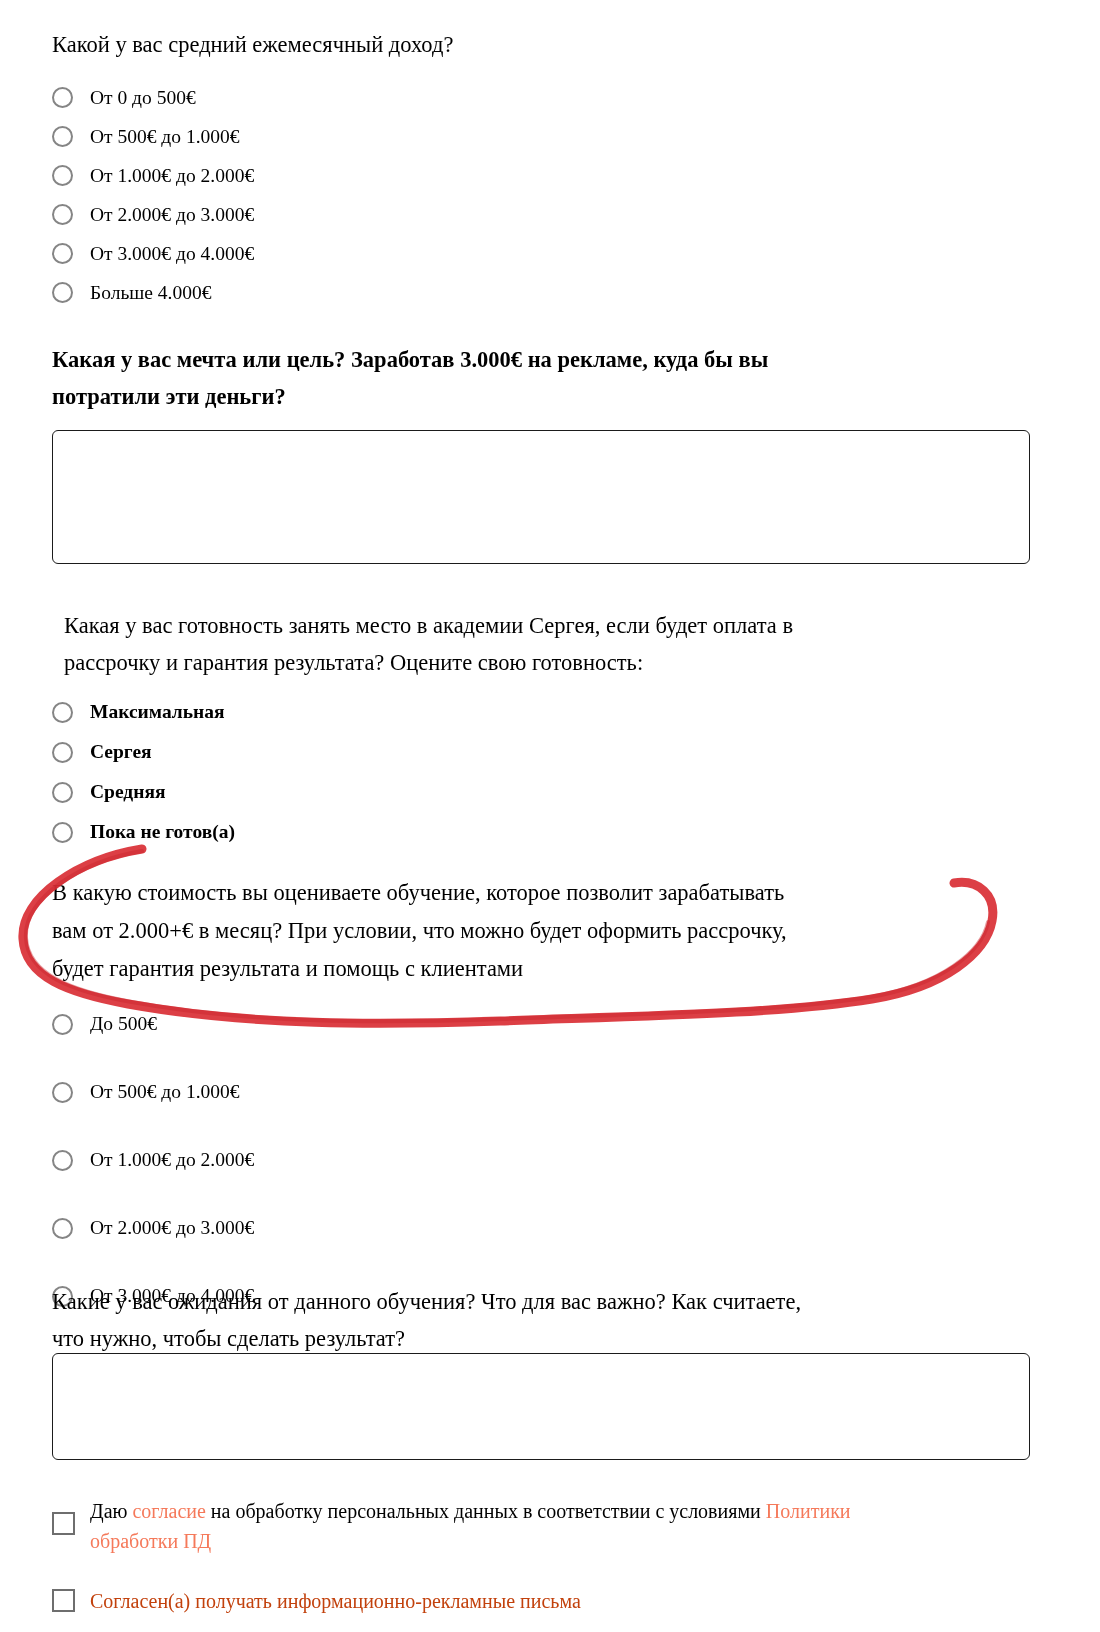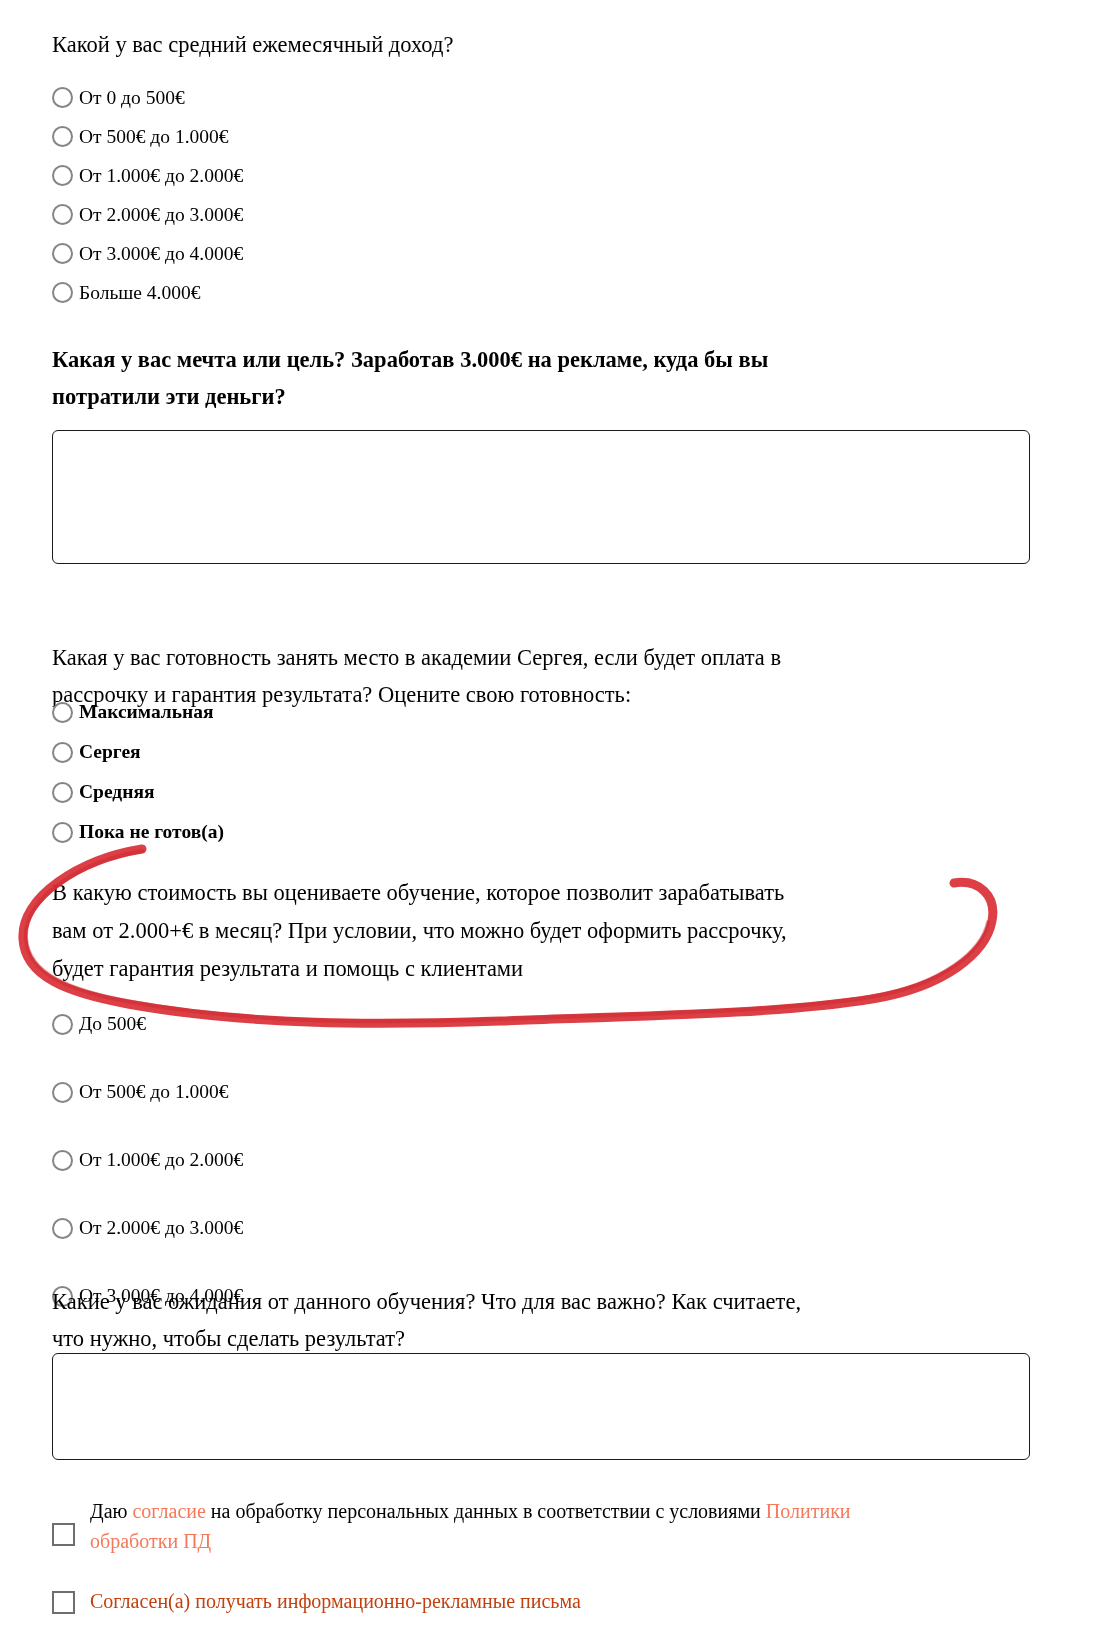--- a/index.html
+++ b/index.html
@@ -18,28 +18,28 @@
     color:#000;
   }
   .opts{position:absolute;left:52px;display:flex;flex-direction:column;}
   .opt{display:flex;align-items:center;height:39px;cursor:pointer;}
   .opts.sp40 .opt{height:40px;}
   .radio{
     box-sizing:border-box;flex:0 0 auto;
     width:21px;height:21px;border:2px solid #858585;border-radius:50%;
     background:#fff;
   }
-  .opt-label{margin-left:6px;font-size:19.5px;color:#000;}
+  .opt-label{margin-left:17px;font-size:19.5px;color:#000;}
   .answer-box{
     position:absolute;left:52px;width:978px;
     box-sizing:border-box;border:1px solid #1b1b1b;border-radius:6px;
     background:#fff;resize:none;outline:none;
     font-family:"Liberation Serif","DejaVu Serif",serif;font-size:19px;padding:10px;
   }
-  .consent{position:absolute;left:52px;display:flex;align-items:center;}
+  .consent{position:absolute;left:52px;display:flex;align-items:flex-start;}
   .checkbox{
     box-sizing:border-box;flex:0 0 auto;
     width:23px;height:23px;border:2px solid #6e6e6e;background:#fff;
     cursor:pointer;
   }
   .consent-label{margin-left:15px;font-size:20px;line-height:30px;width:820px;}
   .link{cursor:pointer;}
   .marker-svg{position:absolute;pointer-events:none;}
 </style>
 </head>
@@ -73,21 +73,21 @@
       <label class="opt">
       <span class="radio"></span>
       <span class="opt-label">Больше 4.000€</span>
     </label>
     </div>
 
   <div class="q-title" style="top:341px;font-weight:bold;">Какая у вас мечта или цель? Заработав 3.000€ на рекламе, куда бы вы
 потратили эти деньги?</div>
   <textarea class="answer-box" style="top: 430px; height: 134px;"></textarea>
 
-  <div class="q-title" style="top:639px;">Какая у вас готовность занять место в академии Сергея, если будет оплата в
+  <div class="q-title" style="top:607px;margin-left:12px;">Какая у вас готовность занять место в академии Сергея, если будет оплата в
 рассрочку и гарантия результата? Оцените свою готовность:</div>
   <div class="opts sp40" style="top:692px;font-weight:bold;">
 
   <label class="opt">
       <span class="radio"></span>
       <span class="opt-label">Максимальная</span>
     </label>
       <label class="opt">
       <span class="radio"></span>
       <span class="opt-label">Сергея</span>

